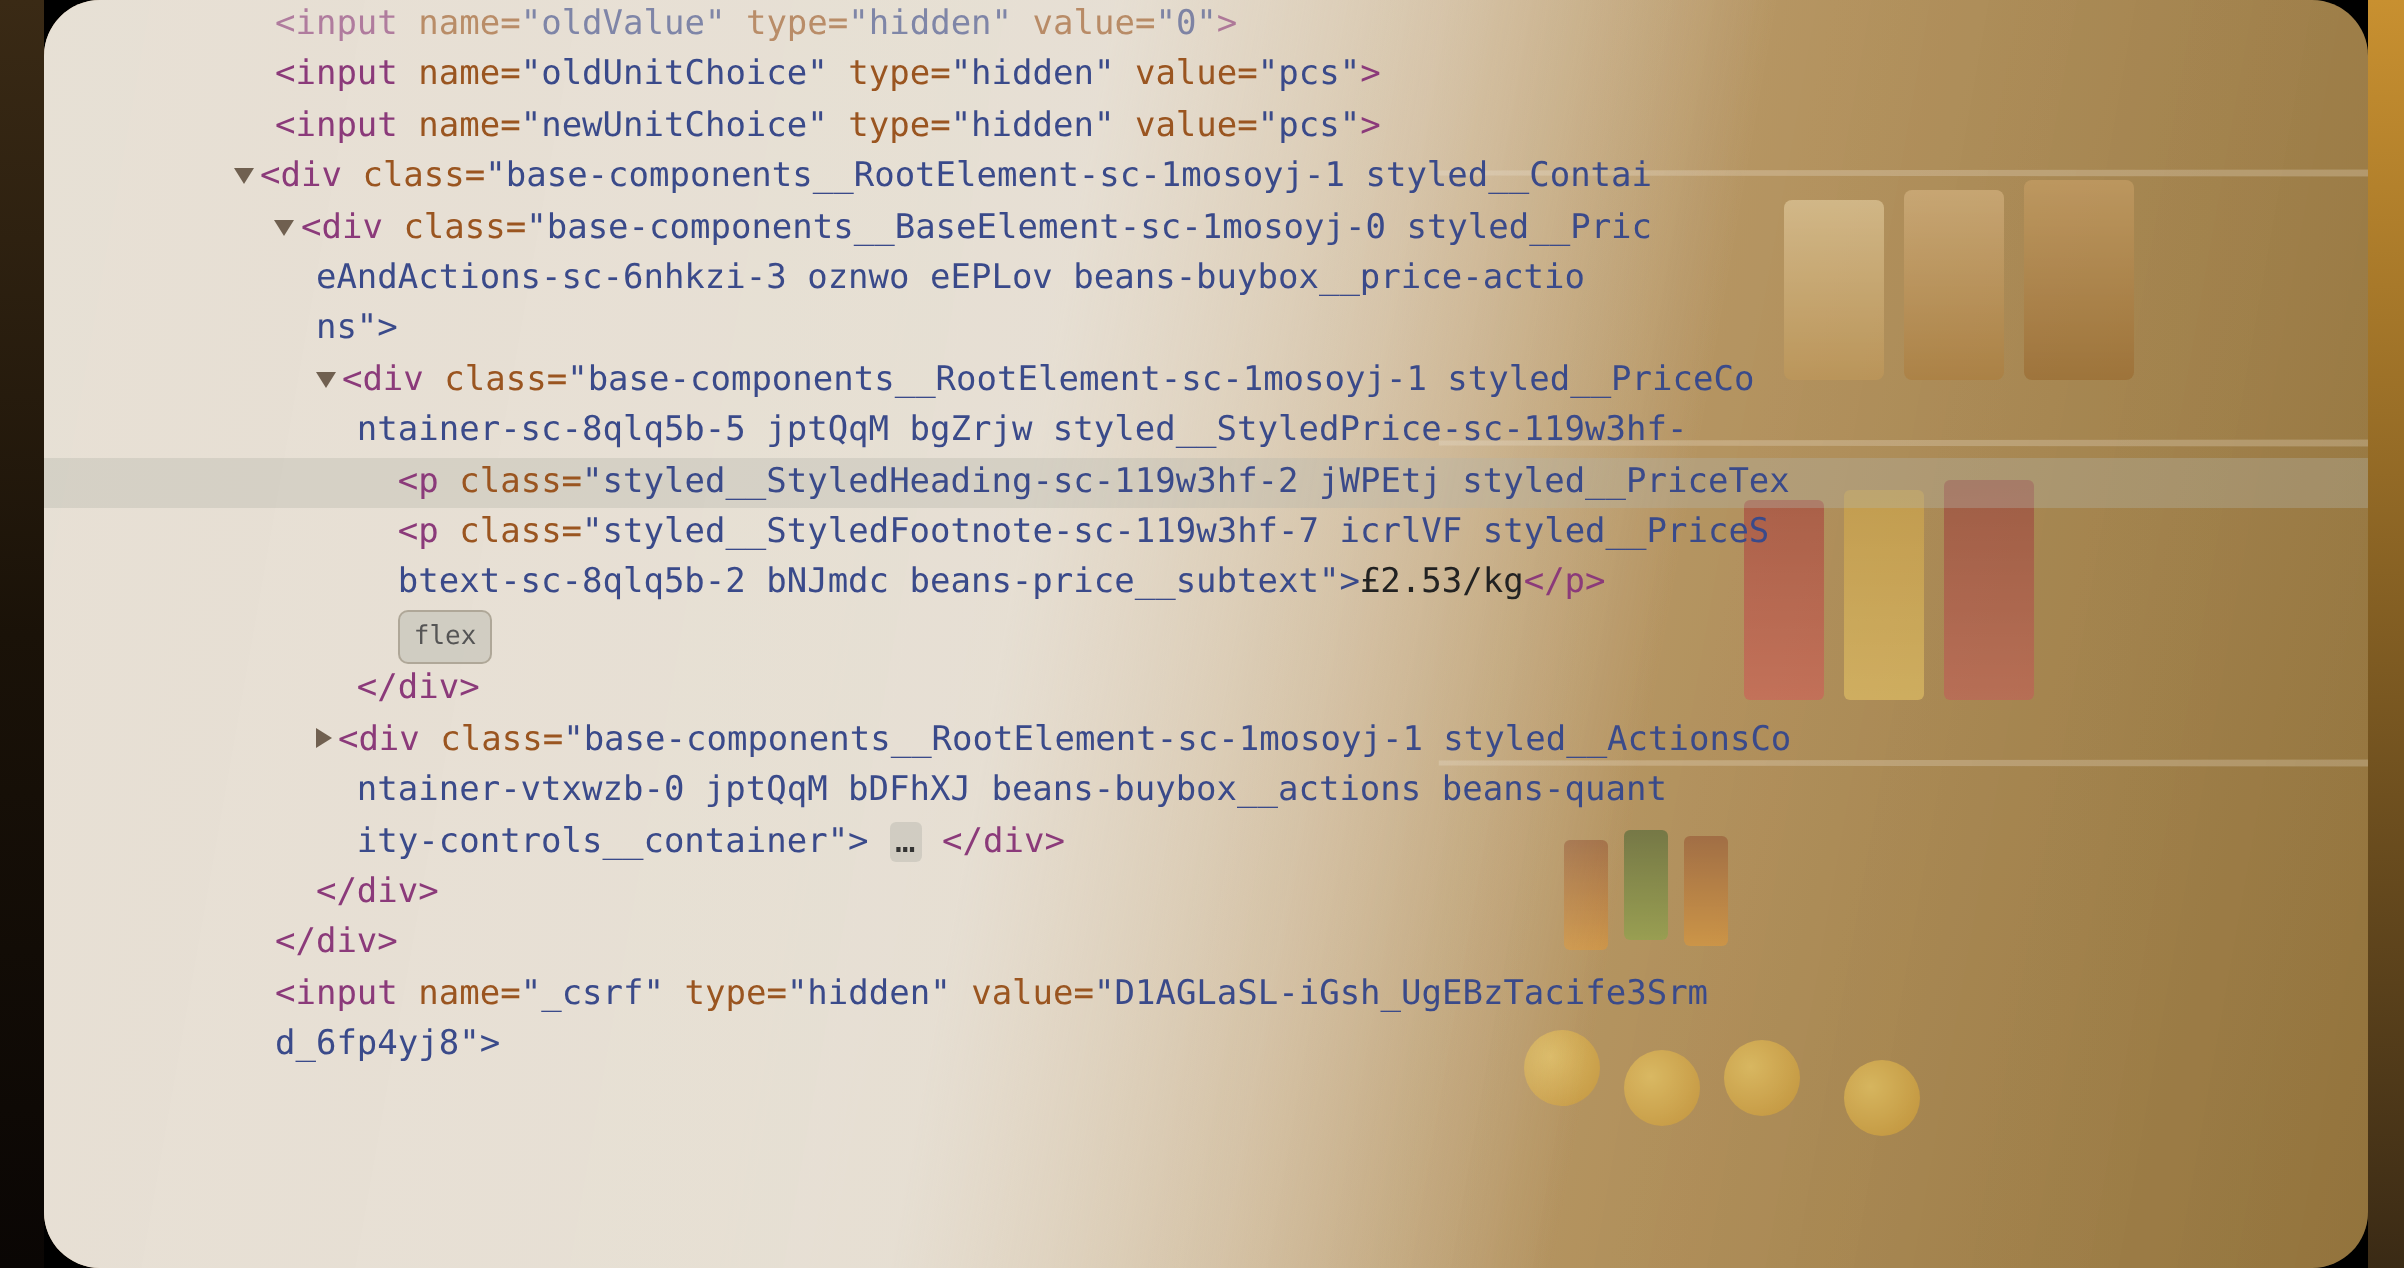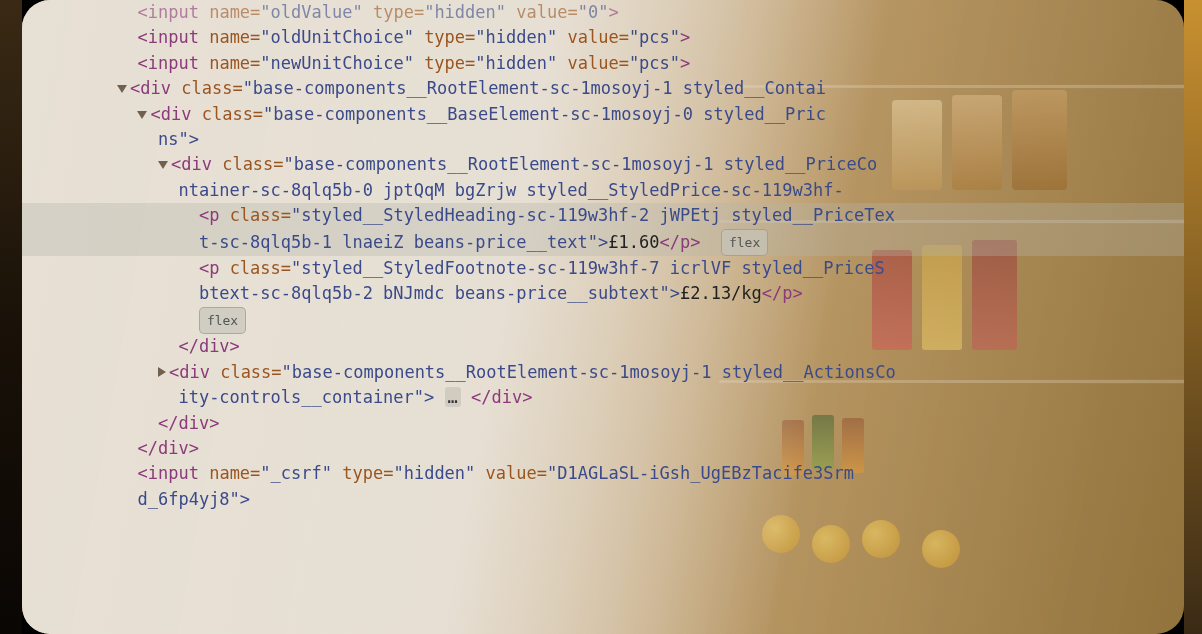--- a/index.html
+++ b/index.html
@@ -53,29 +53,30 @@
     <div class="prod" style="top:245px;left:900px;width:40px;height:105px;background:linear-gradient(180deg,#c8a040,#e0c060);border-radius:3px"></div>
     <div class="prod" style="top:240px;left:950px;width:45px;height:110px;background:linear-gradient(180deg,#8a3030,#b85050);border-radius:3px"></div>
   </div>
 
   <div class="code">
 <div class="ln" style="opacity:0.6">  <span class="tag">&lt;input</span> <span class="attr">name=</span><span class="val">"oldValue"</span> <span class="attr">type=</span><span class="val">"hidden"</span> <span class="attr">value=</span><span class="val">"0"</span><span class="tag">&gt;</span></div>
 <div class="ln">  <span class="tag">&lt;input</span> <span class="attr">name=</span><span class="val">"oldUnitChoice"</span> <span class="attr">type=</span><span class="val">"hidden"</span> <span class="attr">value=</span><span class="val">"pcs"</span><span class="tag">&gt;</span></div>
 <div class="ln">  <span class="tag">&lt;input</span> <span class="attr">name=</span><span class="val">"newUnitChoice"</span> <span class="attr">type=</span><span class="val">"hidden"</span> <span class="attr">value=</span><span class="val">"pcs"</span><span class="tag">&gt;</span></div>
 <div class="ln"><span class="tog tdn"></span><span class="tag">&lt;div</span> <span class="attr">class=</span><span class="val">"base-components__RootElement-sc-1mosoyj-1 styled__Contai</span></div>
 <div class="ln">  <span class="tog tdn"></span><span class="tag">&lt;div</span> <span class="attr">class=</span><span class="val">"base-components__BaseElement-sc-1mosoyj-0 styled__Pric</span></div>
+<div class="ln">    <span class="val">eAndActions-sc-6nhkzi-3 oznwo eEPLov beans-buybox__price-actio</span></div>
 <div class="ln">    <span class="val">ns"&gt;</span></div>
 <div class="ln">    <span class="tog tdn"></span><span class="tag">&lt;div</span> <span class="attr">class=</span><span class="val">"base-components__RootElement-sc-1mosoyj-1 styled__PriceCo</span></div>
-<div class="ln">      <span class="val">ntainer-sc-8qlq5b-0 jptQqM bgZrjw styled__StyledPrice-sc-119w3hf-</span></div>
+<div class="ln">      <span class="val">ntainer-sc-8qlq5b-5 jptQqM bgZrjw styled__StyledPrice-sc-119w3hf-</span></div>
 <div class="ln hl">        <span class="tag">&lt;p</span> <span class="attr">class=</span><span class="val">"styled__StyledHeading-sc-119w3hf-2 jWPEtj styled__PriceTex</span></div>
-<div class="ln hl">        <span class="val">t-sc-8qlq5b-1 lnaeiZ beans-price__text"&gt;</span><span class="txt">£1.60</span><span class="tag">&lt;/p&gt;</span>  <span class="badge">flex</span></div>
 <div class="ln">        <span class="tag">&lt;p</span> <span class="attr">class=</span><span class="val">"styled__StyledFootnote-sc-119w3hf-7 icrlVF styled__PriceS</span></div>
-<div class="ln">        <span class="val">btext-sc-8qlq5b-2 bNJmdc beans-price__subtext"&gt;</span><span class="txt">£2.13/kg</span><span class="tag">&lt;/p&gt;</span></div>
+<div class="ln">        <span class="val">btext-sc-8qlq5b-2 bNJmdc beans-price__subtext"&gt;</span><span class="txt">£2.53/kg</span><span class="tag">&lt;/p&gt;</span></div>
 <div class="ln">        <span class="badge">flex</span></div>
 <div class="ln">      <span class="tag">&lt;/div&gt;</span></div>
 <div class="ln">    <span class="tog trt"></span><span class="tag">&lt;div</span> <span class="attr">class=</span><span class="val">"base-components__RootElement-sc-1mosoyj-1 styled__ActionsCo</span></div>
+<div class="ln">      <span class="val">ntainer-vtxwzb-0 jptQqM bDFhXJ beans-buybox__actions beans-quant</span></div>
 <div class="ln">      <span class="val">ity-controls__container"&gt;</span> <span class="ell">…</span> <span class="tag">&lt;/div&gt;</span></div>
 <div class="ln">    <span class="tag">&lt;/div&gt;</span></div>
 <div class="ln">  <span class="tag">&lt;/div&gt;</span></div>
 <div class="ln">  <span class="tag">&lt;input</span> <span class="attr">name=</span><span class="val">"_csrf"</span> <span class="attr">type=</span><span class="val">"hidden"</span> <span class="attr">value=</span><span class="val">"D1AGLaSL-iGsh_UgEBzTacife3Srm</span></div>
 <div class="ln">  <span class="val">d_6fp4yj8"&gt;</span></div>
   </div>
 </div>
 
 </body></html>

